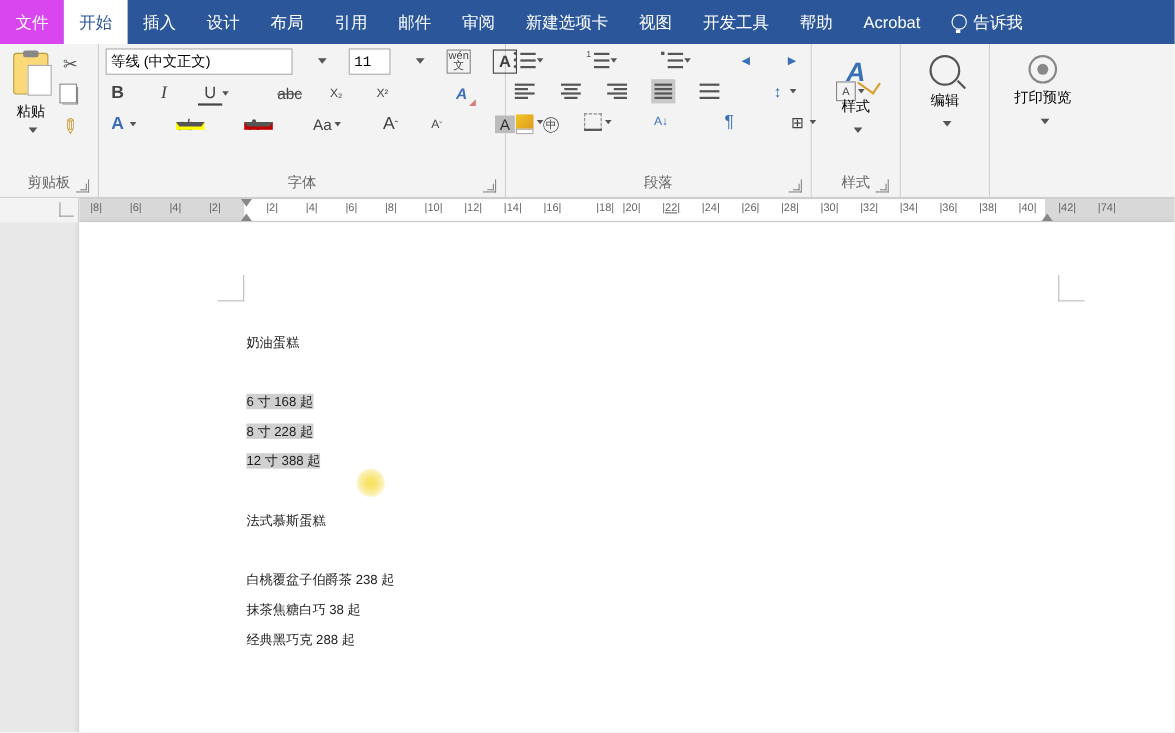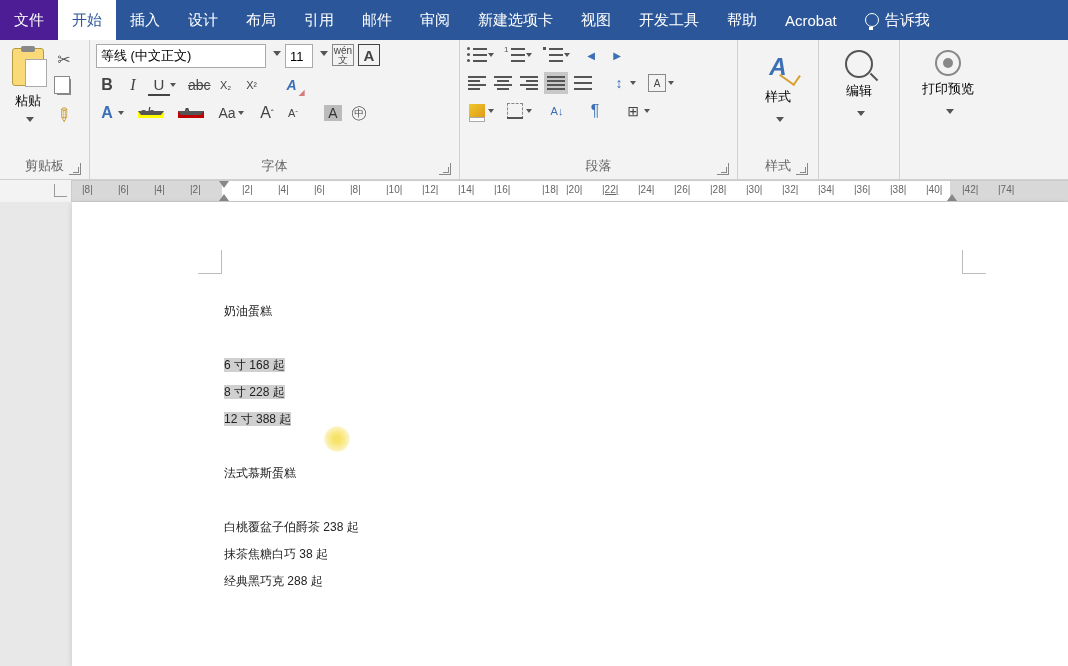--- a/index.html
+++ b/index.html
@@ -2,21 +2,21 @@
 <html><head>
 <meta charset="utf-8">
 <style>
 * { margin: 0; padding: 0; box-sizing: border-box; font-family: "Microsoft YaHei", sans-serif; }
 body { background: #fff; overflow: hidden; width: 1068px; height: 666px; }
 
 
 .tabs { display: flex; background: #2b579a; height: 40px; align-items: stretch; color: #fff; font-size: 15px; }
 .tab { padding: 0 14px; display: flex; align-items: center; cursor: pointer; }
 .tab.active { background: #fff; color: #2b579a; text-align: center; }
-.tab.file { background: #4c1d95; }
+.tab.file { background: #d946ef; }
 .tell-me { display: flex; align-items: center; gap: 6px; }
 .bulb { width: 14px; height: 14px; border: 1.5px solid #fff; border-radius: 50%; position: relative; }
 .bulb::after { content: ""; position: absolute; width: 4px; height: 3px; background: #fff; bottom: -4px; left: 3px; }
 
 
 .ribbon { display: flex; background: #f3f3f3; border-bottom: 1px solid #d0d0d0; height: 140px; }
 .group { border-right: 1px solid #d0d0d0; display: flex; flex-direction: column; justify-content: space-between; padding: 4px 6px 2px 6px; position: relative; }
 .group-label { text-align: center; font-size: 13px; color: #666; padding-bottom: 2px; display: flex; justify-content: center; align-items: center; position: relative; }
 .dlg-launcher { position: absolute; right: 2px; bottom: 2px; width: 12px; height: 12px; border: 1px solid #888; border-top: none; border-left: none; }
 .dlg-launcher::after { content: ""; position: absolute; width: 5px; height: 5px; border-right: 1px solid #888; border-bottom: 1px solid #888; right: 1px; bottom: 1px; }
@@ -30,24 +30,24 @@
 .paste-label { font-size: 13px; margin-top: 6px; }
 .clip-col { display: flex; flex-direction: column; gap: 10px; padding-top: 6px; }
 .small-ico { width: 20px; height: 18px; cursor: pointer; display: flex; align-items: center; justify-content: center; }
 .scissors::before { content: "✂"; color: #555; font-size: 16px; }
 .copy-ico { border: 1px solid #888; width: 14px; height: 16px; position: relative; background: #fff; }
 .copy-ico::after { content: ""; position: absolute; width: 14px; height: 16px; border: 1px solid #888; background: #fff; left: -4px; top: -4px; }
 .brush-ico::before { content: "✎"; color: #c9972b; font-size: 18px; transform: rotate(45deg); display: inline-block; }
 
 
 .font-body { display: flex; flex-direction: column; gap: 6px; }
-.font-row { display: flex; align-items: flex-start; gap: 4px; }
+.font-row { display: flex; align-items: center; gap: 20px; }
 .font-combo { background: #fff; border: 1px solid #aaa; height: 24px; font-size: 13px; padding: 2px 4px; }
 .font-name { width: 170px; }
-.font-size { width: 28px; }
+.font-size { width: 38px; font-family: Liberation Mono, monospace; }
 .dd-arrow::after { content: ""; display: inline-block; border-left: 4px solid transparent; border-right: 4px solid transparent; border-top: 5px solid #555; margin-left: 3px; vertical-align: middle; }
 .btn { min-width: 22px; height: 22px; display: flex; align-items: center; justify-content: center; font-size: 14px; color: #444; cursor: pointer; position: relative; }
 .btn.dd::after { content: ""; position: absolute; right: -6px; top: 9px; border-left: 3px solid transparent; border-right: 3px solid transparent; border-top: 4px solid #555; }
 .wen-box { border: 1px solid #888; width: 22px; height: 22px; font-size: 10px; display: flex; flex-direction: column; align-items: center; justify-content: center; line-height: 9px; }
 .A-box { border: 1.5px solid #444; width: 22px; height: 22px; font-size: 15px; font-weight: bold; display: flex; align-items: center; justify-content: center; }
 .underline-bar { border-bottom: 2px solid; }
 .color-bar { position: relative; }
 .color-bar::after { content: ""; position: absolute; bottom: -2px; left: 2px; right: 2px; height: 3px; }
 .hl-yellow::after { background: #ffff00; }
 .fc-red::after { background: #c00000; }

